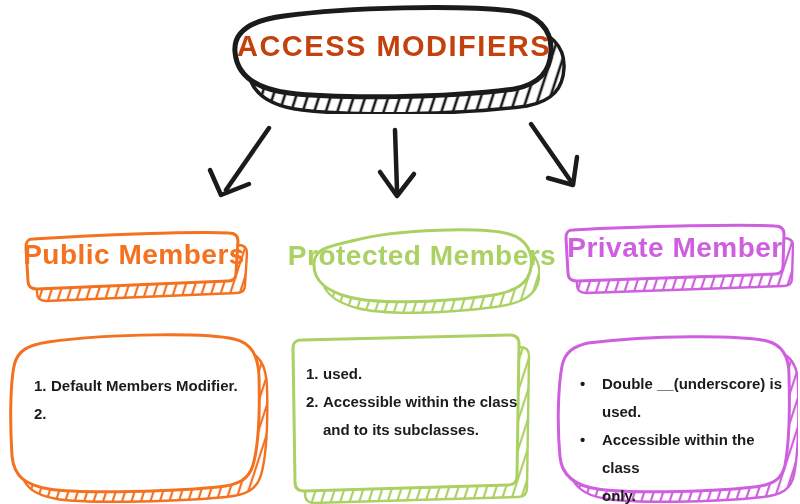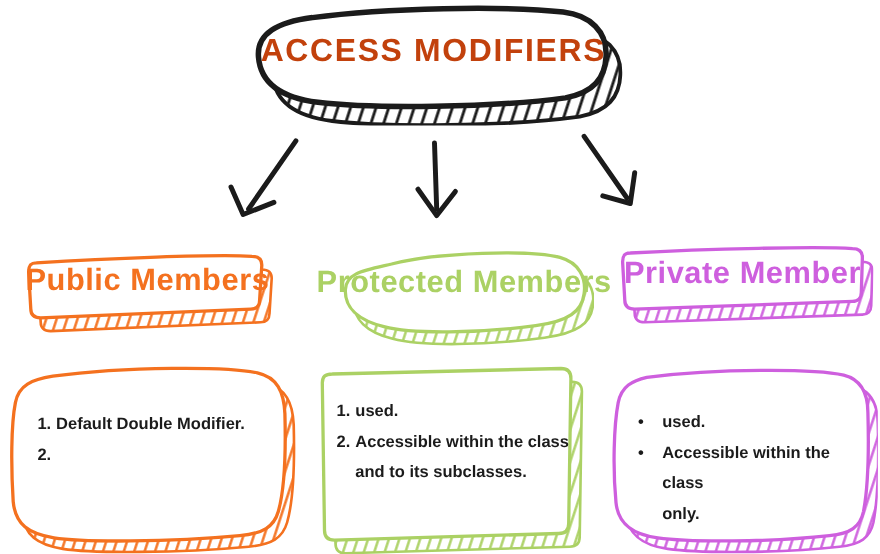--- a/index.html
+++ b/index.html
@@ -111,21 +111,21 @@
         <line x1="4" y1="-1" x2="4" y2="10" stroke="#F4711F" stroke-width="2.2"></line>
       </pattern>
     </defs>
     <path d="M 46,14 C 112,5 206,5 232,11 C 250,15 256,28 257,48 C 258,85 257,116 251,137 C 247,151 237,157 216,159 C 152,165 72,165 47,161 C 24,157 12,149 10,128 C 8,97 8,58 12,38 C 15,22 27,17 46,14 Z" transform="translate(8,10)" fill="url(#lc-h)" stroke="#F4711F" stroke-width="2.4"></path>
     <path d="M 46,14 C 112,5 206,5 232,11 C 250,15 256,28 257,48 C 258,85 257,116 251,137 C 247,151 237,157 216,159 C 152,165 72,165 47,161 C 24,157 12,149 10,128 C 8,97 8,58 12,38 C 15,22 27,17 46,14 Z" fill="#ffffff" stroke="#F4711F" stroke-width="3" stroke-linejoin="round"></path>
   </svg>
   <div class="content-text">
     <div class="list-item">
       <span class="marker">1.</span>
       <span class="item-lines">
-          <span>Default Double Modifier.</span>
+          <span>Default Members Modifier.</span>
         </span>
     </div>
     <div class="list-item">
       <span class="marker">2.</span>
       <span class="item-lines">
       </span>
     </div>
   </div>
 </div>
 
@@ -163,20 +163,21 @@
         <line x1="4" y1="-1" x2="4" y2="10" stroke="#CE5FDE" stroke-width="2.2"></line>
       </pattern>
     </defs>
     <path d="M 40,13 C 104,5 192,5 219,11 C 235,15 241,27 241,45 C 242,80 241,114 237,135 C 234,149 225,155 206,157 C 152,163 78,163 50,159 C 28,156 14,147 12,127 C 9,96 10,57 14,36 C 17,21 27,16 40,13 Z" transform="translate(9,10)" fill="url(#rc-h)" stroke="#CE5FDE" stroke-width="2.4"></path>
     <path d="M 40,13 C 104,5 192,5 219,11 C 235,15 241,27 241,45 C 242,80 241,114 237,135 C 234,149 225,155 206,157 C 152,163 78,163 50,159 C 28,156 14,147 12,127 C 9,96 10,57 14,36 C 17,21 27,16 40,13 Z" fill="#ffffff" stroke="#CE5FDE" stroke-width="3" stroke-linejoin="round"></path>
   </svg>
   <div class="content-text">
     <div class="list-item">
       <span class="marker bullet-marker">•</span>
       <span class="item-lines">
+        <span>Double __(underscore) is</span>
         <span>used.</span>
       </span>
     </div>
     <div class="list-item">
       <span class="marker bullet-marker">•</span>
       <span class="item-lines">
         <span>Accessible within the class</span>
         <span>only.</span>
       </span>
     </div>

